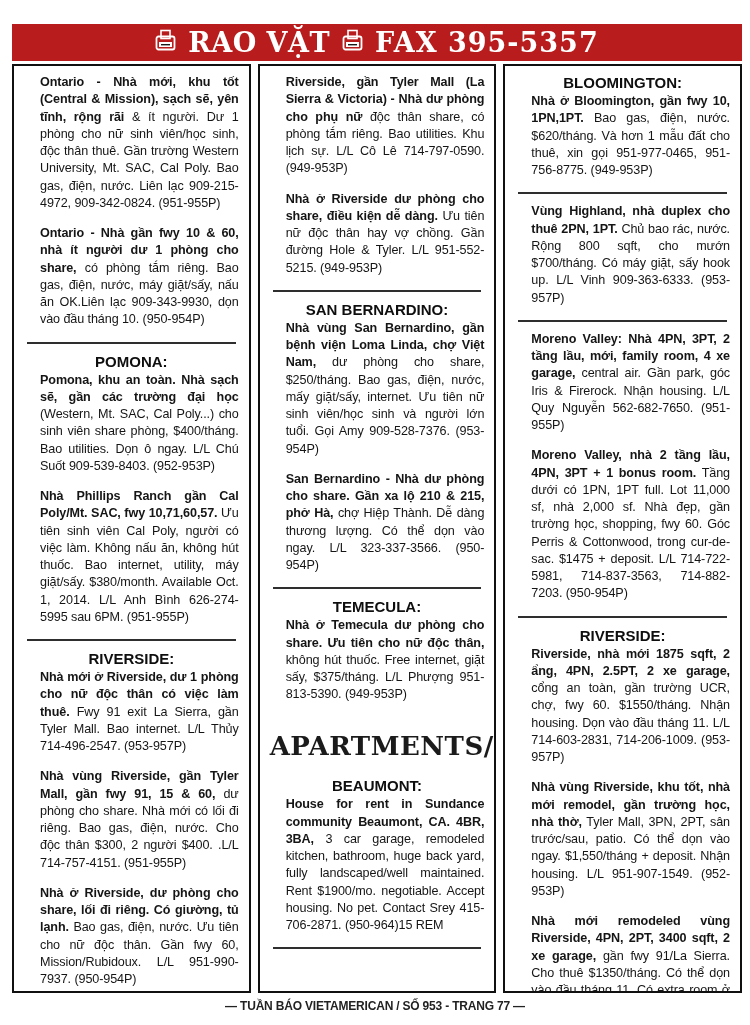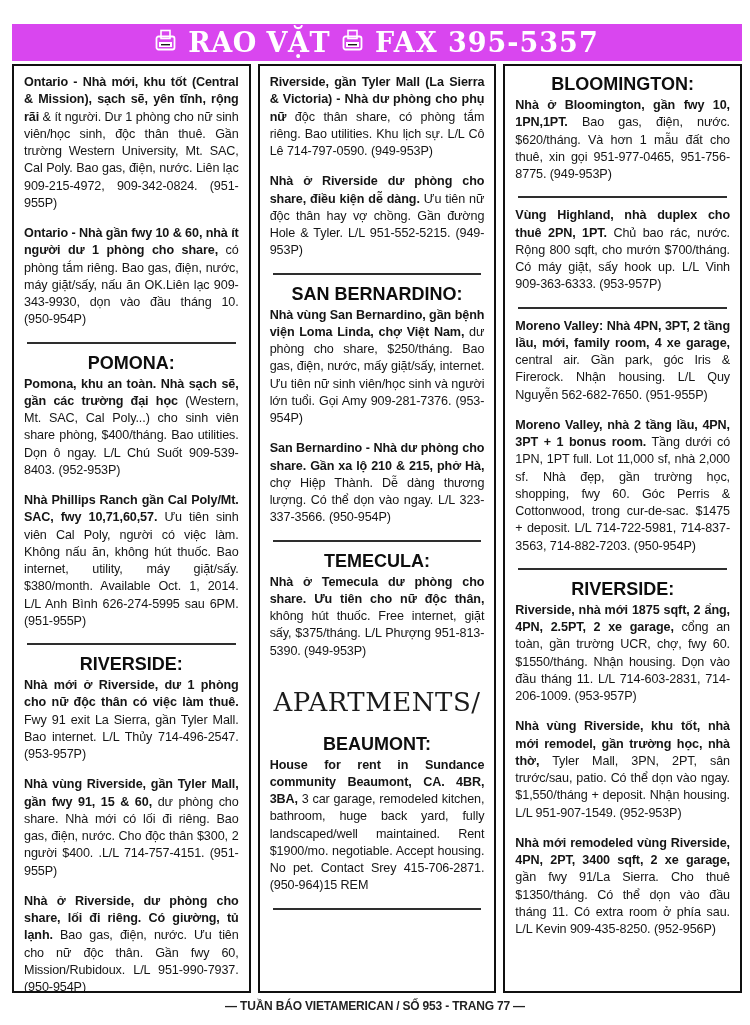--- a/index.html
+++ b/index.html
@@ -3,46 +3,46 @@
 <meta charset="utf-8">
 <style>
   html,body{margin:0;padding:0;}
   body{
     width:750px;height:1025px;position:relative;background:#ffffff;
     font-family:"Liberation Sans", sans-serif;color:#141414;overflow:hidden;
   }
   
   .masthead{
     position:absolute;left:12px;top:24px;width:730px;height:37px;
-    background:#d946ef;color:#fff;display:flex;align-items:center;justify-content:center;
+    background:#b91c1c;color:#fff;display:flex;align-items:center;justify-content:center;
     gap:12px;font-family:"DejaVu Serif", serif;font-weight:bold;font-size:27px;
     white-space:nowrap;letter-spacing:0.5px;
   }
   .masthead .num{letter-spacing:1px;}
   .fax-ic{flex:0 0 auto;display:inline-block;}
   
   .cols{
     position:absolute;left:12px;top:64px;width:730px;height:929px;
     display:flex;gap:7px;
   }
   .column{
     flex:1 1 0;border:2px solid #101010;background:#fff;
     padding:8px 10px;overflow:hidden;box-sizing:border-box;
   }
   .ad{
-    margin:0 0 13px 0;font-size:12.6px;line-height:1.37;text-align:justify;
+    margin:0 0 13px 16px;font-size:12.6px;line-height:1.37;text-align:justify;
     letter-spacing:-0.1px;color:#151515;
   }
   .ad b{font-weight:bold;}
   .rule{border-top:2px solid #2e2e2e;margin:10px 3px 9px 3px;height:0;}
   .section-label{
-    text-align:center;font-weight:bold;font-size:18px;margin:0 0 2px 0;color:#0e0e0e;
+    text-align:center;font-weight:bold;font-size:15px;margin:0 0 2px 0;color:#0e0e0e;
   }
   .banner{
-    font-family:"DejaVu Serif", serif;font-weight:normal;font-size:26px;line-height:1.3;
+    font-family:"DejaVu Serif", serif;font-weight:bold;font-size:26px;line-height:1.3;
     text-align:center;margin:26px 0 14px 0;letter-spacing:0.5px;color:#1b1b1b;
   }
   
   .page-footer{
     position:absolute;left:0;top:999px;width:750px;text-align:center;
     font-weight:bold;font-size:12.5px;letter-spacing:-0.2px;color:#222;
     transform:scaleX(0.96);
   }
 </style>
 </head>
@@ -81,21 +81,21 @@
       <div class="section-label">RIVERSIDE:</div>
       <p class="ad"><b>Nhà mới ở Riverside, dư 1 phòng cho nữ độc thân có việc làm thuê.</b> <span>Fwy 91 exit La Sierra, gần Tyler Mall. Bao internet. L/L Thủy 714-496-2547. (953-957P)</span></p>
       <p class="ad"><b>Nhà vùng Riverside, gần Tyler Mall, gần fwy 91, 15 &amp; 60,</b> <span>dư phòng cho share. Nhà mới có lối đi riêng. Bao gas, điện, nước. Cho độc thân $300, 2 người $400. .L/L 714-757-4151. (951-955P)</span></p>
       <p class="ad"><b>Nhà ở Riverside, dư phòng cho share, lối đi riêng. Có giường, tủ lạnh.</b> <span>Bao gas, điện, nước. Ưu tiên cho nữ độc thân. Gần fwy 60, Mission/Rubidoux. L/L 951-990-7937. (950-954P)</span></p>
     </div>
     <div class="column">
       <p class="ad"><b>Riverside, gần Tyler Mall (La Sierra &amp; Victoria) - Nhà dư phòng cho phụ nữ</b> <span>độc thân share, có phòng tắm riêng. Bao utilities. Khu lịch sự. L/L Cô Lê 714-797-0590. (949-953P)</span></p>
       <p class="ad"><b>Nhà ở Riverside dư phòng cho share, điều kiện dễ dàng.</b> <span>Ưu tiên nữ độc thân hay vợ chồng. Gần đường Hole &amp; Tyler. L/L 951-552-5215. (949-953P)</span></p>
       <div class="rule"></div>
       <div class="section-label">SAN BERNARDINO:</div>
-      <p class="ad"><b>Nhà vùng San Bernardino, gần bệnh viện Loma Linda, chợ Việt Nam,</b> <span>dư phòng cho share, $250/tháng. Bao gas, điện, nước, mấy giặt/sấy, internet. Ưu tiên nữ sinh viên/học sinh và người lớn tuổi. Gọi Amy 909-281-7376. (953-954P)</span></p>
+      <p class="ad"><b>Nhà vùng San Bernardino, gần bệnh viện Loma Linda, chợ Việt Nam,</b> <span>dư phòng cho share, $250/tháng. Bao gas, điện, nước, mấy giặt/sấy, internet. Ưu tiên nữ sinh viên/học sinh và người lớn tuổi. Gọi Amy 909-528-7376. (953-954P)</span></p>
       <p class="ad"><b>San Bernardino - Nhà dư phòng cho share. Gần xa lộ 210 &amp; 215, phở Hà,</b> <span>chợ Hiệp Thành. Dễ dàng thương lượng. Có thể dọn vào ngay. L/L 323-337-3566. (950-954P)</span></p>
       <div class="rule"></div>
       <div class="section-label">TEMECULA:</div>
       <p class="ad"><b>Nhà ở Temecula dư phòng cho share. Ưu tiên cho nữ độc thân,</b> <span>không hút thuốc. Free internet, giặt sấy, $375/tháng. L/L Phượng 951-813-5390. (949-953P)</span></p>
       <div class="banner">
         <div>APARTMENTS/</div>
       </div>
       <div class="section-label">BEAUMONT:</div>
       <p class="ad"><b>House for rent in Sundance community Beaumont, CA. 4BR, 3BA,</b> <span>3 car garage, remodeled kitchen, bathroom, huge back yard, fully landscaped/well maintained. Rent $1900/mo. negotiable. Accept housing. No pet. Contact Srey 415-706-2871. (950-964)15 REM</span></p>
       <div class="rule"></div>

